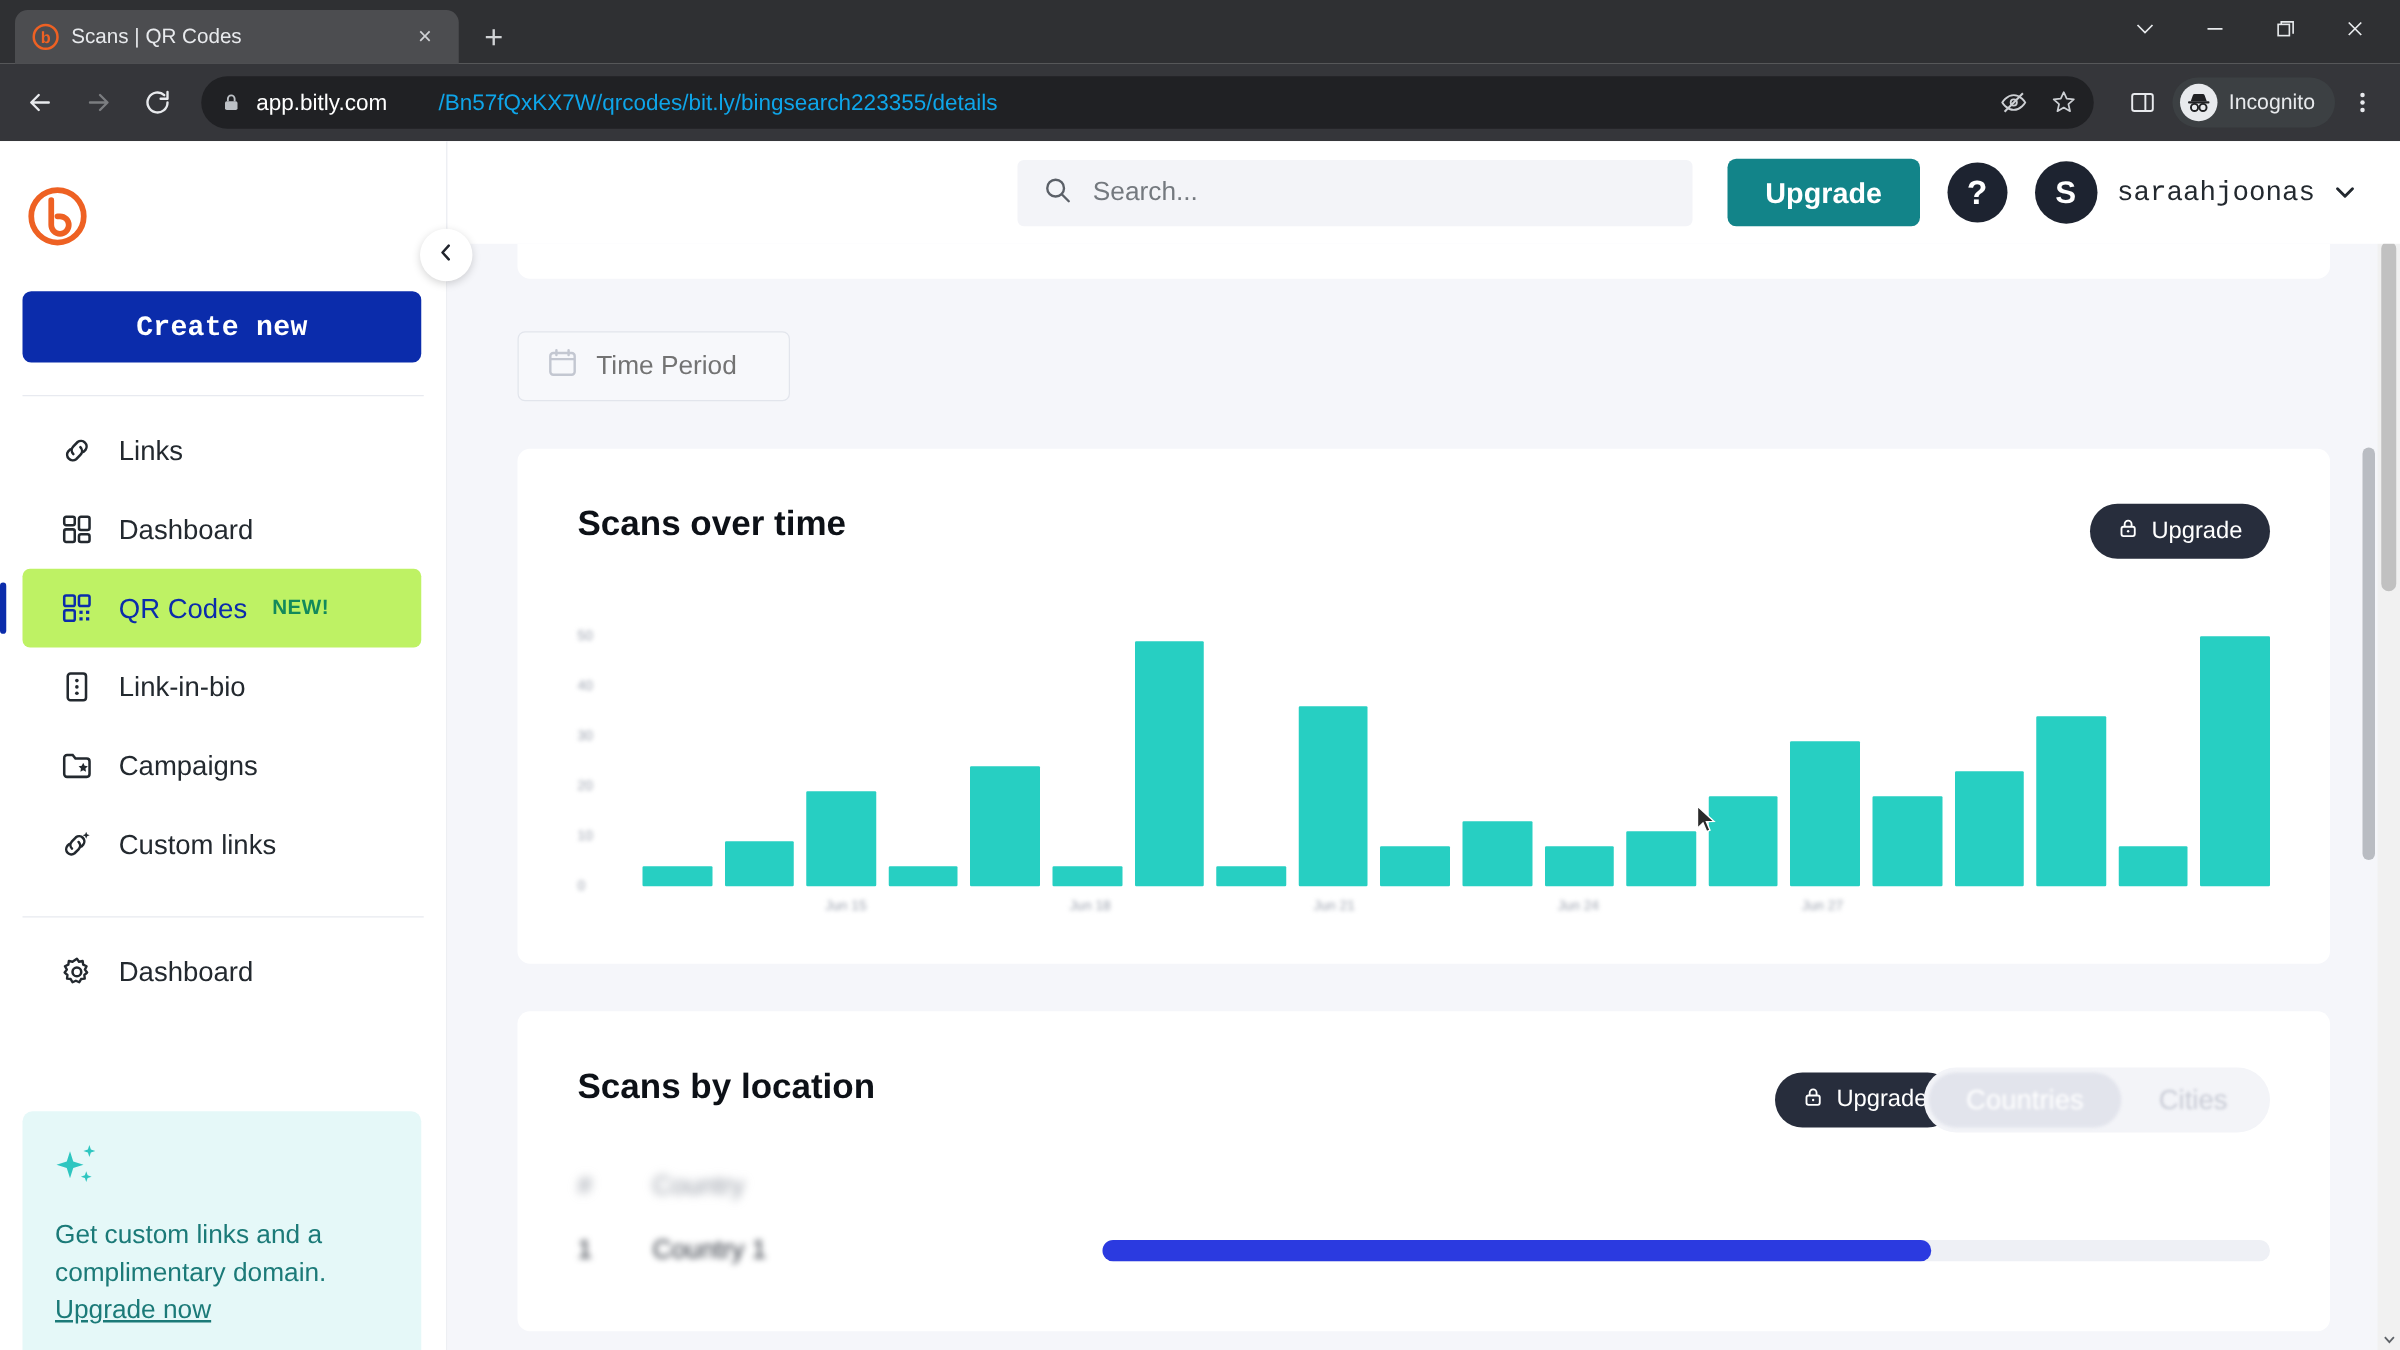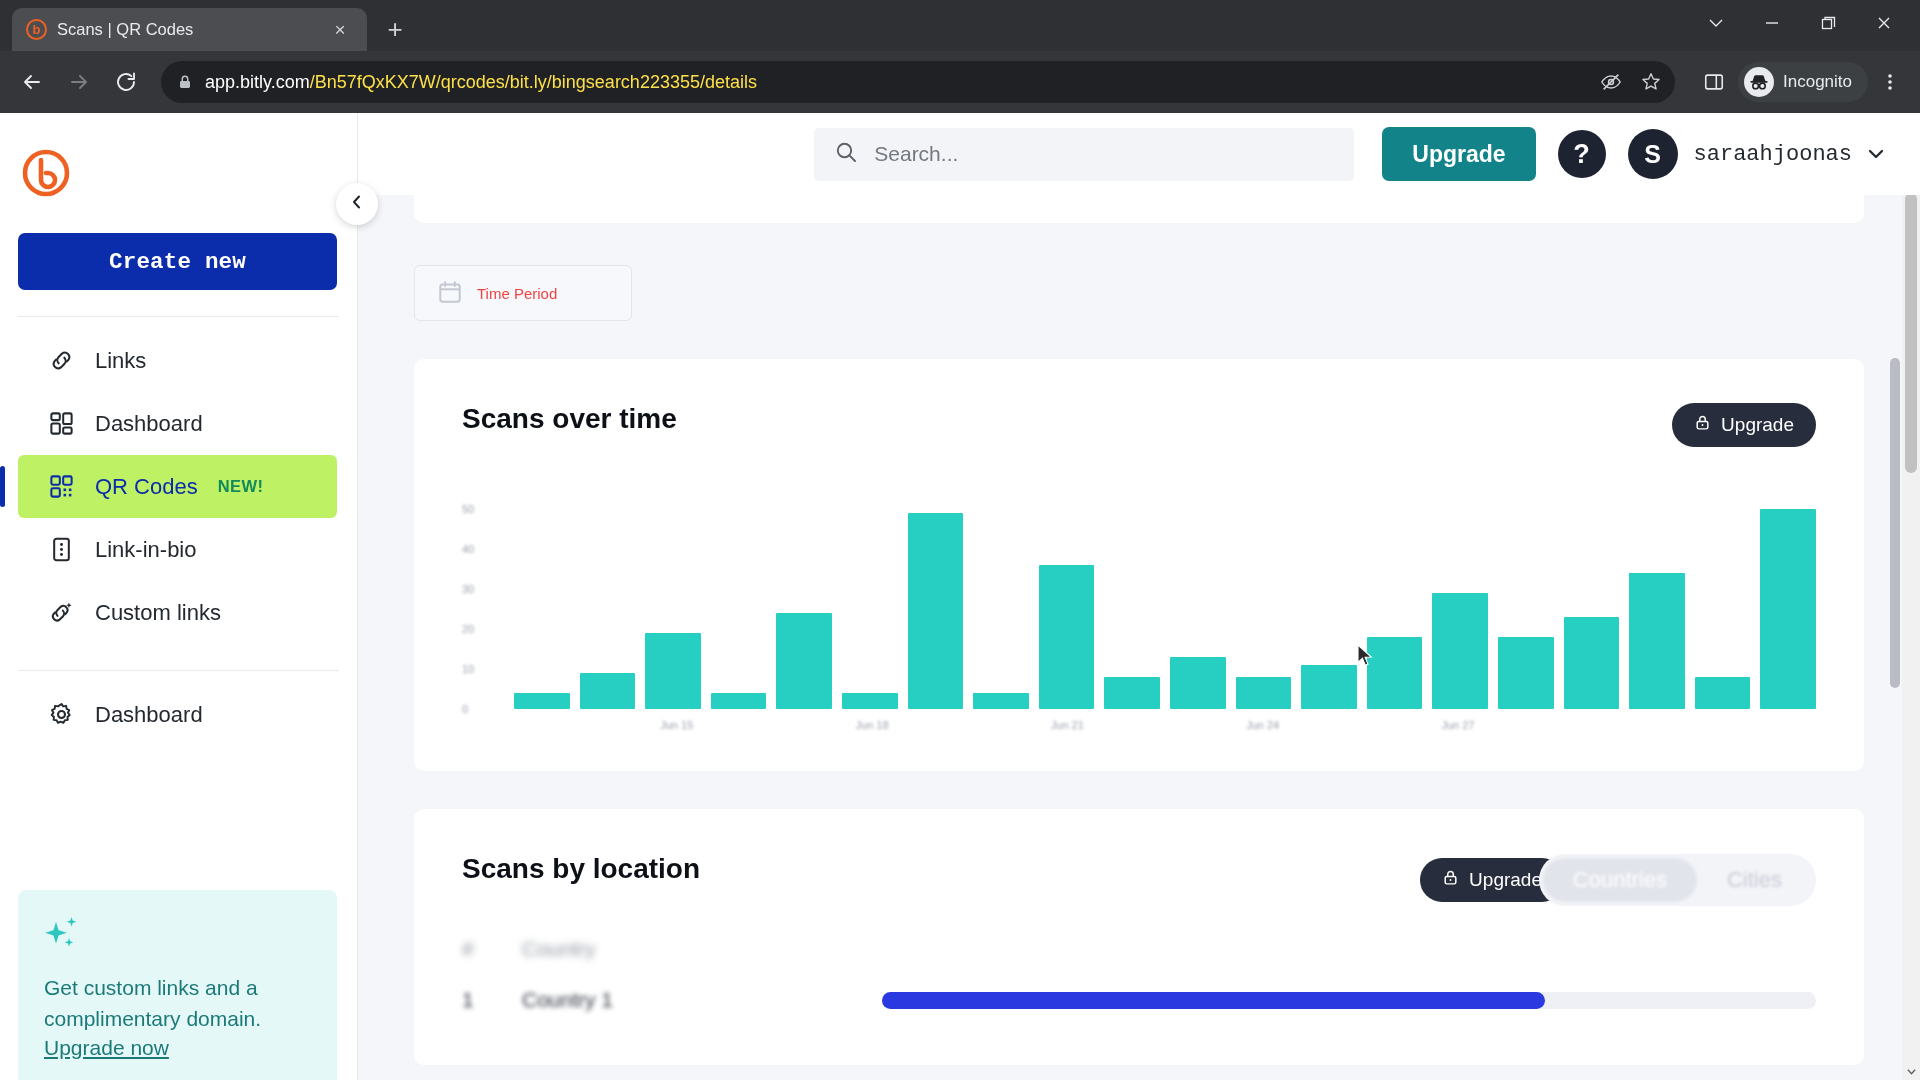--- a/index.html
+++ b/index.html
@@ -100,21 +100,21 @@
     display: flex;
     align-items: center;
     padding: 0 16px;
     margin: 0 10px;
     gap: 12px;
     position: relative;
   }
   .lock-glyph { color: #bdc1c6; display: flex; align-items: center; }
   .url-text { font-size: 18px; white-space: nowrap; overflow: hidden; }
   .url-host { color: #ffffff; }
-  .url-path { color: #fde047; }
+  .url-path { color: #0ea5e9; margin-left: 41px; }
   .omni-right {
     position: absolute; right: 6px; top: 0; height: 42px;
     display: flex; align-items: center; gap: 4px;
   }
   .omni-icon {
     width: 36px; height: 36px;
     display: flex; align-items: center; justify-content: center;
     color: #cdd0d4;
   }
   .tb-right { display: flex; align-items: center; gap: 2px; padding-left: 4px; }
@@ -322,22 +322,22 @@
   }
   .timeperiod {
     margin-top: 42px;
     width: 218px; height: 56px;
     border: 1px solid #e2e5ec;
     border-radius: 6px;
     display: flex; align-items: center;
     gap: 14px;
     padding-left: 22px;
     background: #f7f8fb;
-    color: #ef4444;
-    font-size: 15px;
+    color: #737373;
+    font-size: 21px;
   }
   .card {
     background: #ffffff;
     border-radius: 10px;
     margin-top: 38px;
     padding: 44px 48px 34px 48px;
     position: relative;
   }
   .card-title {
     font-size: 28px;
@@ -658,20 +658,29 @@
             <svg width="27" height="27" viewBox="0 0 24 24">
                 <rect x="5.5" y="2.5" width="13" height="19" rx="2" stroke="currentColor" stroke-width="1.8" fill="none"></rect>
                 <circle cx="12" cy="7.5" r="1.3" fill="currentColor"></circle>
                 <circle cx="12" cy="12" r="1.3" fill="currentColor"></circle>
                 <circle cx="12" cy="16.5" r="1.3" fill="currentColor"></circle>
               </svg>
           </span>
           <span>Link-in-bio</span>
         </div>
 
+        <div class="nav-item">
+          <span class="ico">
+            <svg width="27" height="27" viewBox="0 0 24 24">
+                <path d="M3 6.5a2 2 0 0 1 2-2h4l2 2.5h8a2 2 0 0 1 2 2V18a2 2 0 0 1-2 2H5a2 2 0 0 1-2-2z" stroke="currentColor" stroke-width="1.8" fill="none"></path>
+                <path d="M16.5 10 l1 2.1 2.3.3-1.7 1.6.4 2.3-2-1.1-2 1.1.4-2.3-1.7-1.6 2.3-.3z" fill="currentColor"></path>
+              </svg>
+          </span>
+          <span>Campaigns</span>
+        </div>
 
         <div class="nav-item">
           <span class="ico">
             <svg width="27" height="27" viewBox="0 0 24 24">
                 <path d="M8.5 15 a3.7 3.7 0 0 1 0-5.2l2.8-2.8a3.7 3.7 0 0 1 5.2 5.2l-1.3 1.3" stroke="currentColor" stroke-width="1.8" fill="none" stroke-linecap="round"></path>
                 <path d="M13.2 10.3 a3.7 3.7 0 0 1 0 5.2l-2.8 2.8a3.7 3.7 0 0 1-5.2-5.2l1.3-1.3" stroke="currentColor" stroke-width="1.8" fill="none" stroke-linecap="round"></path>
                 <path d="M18.6 3 l.7 1.8 1.8.7-1.8.7-.7 1.8-.7-1.8-1.8-.7 1.8-.7z" fill="currentColor"></path>
               </svg>
           </span>
           <span>Custom links</span>

